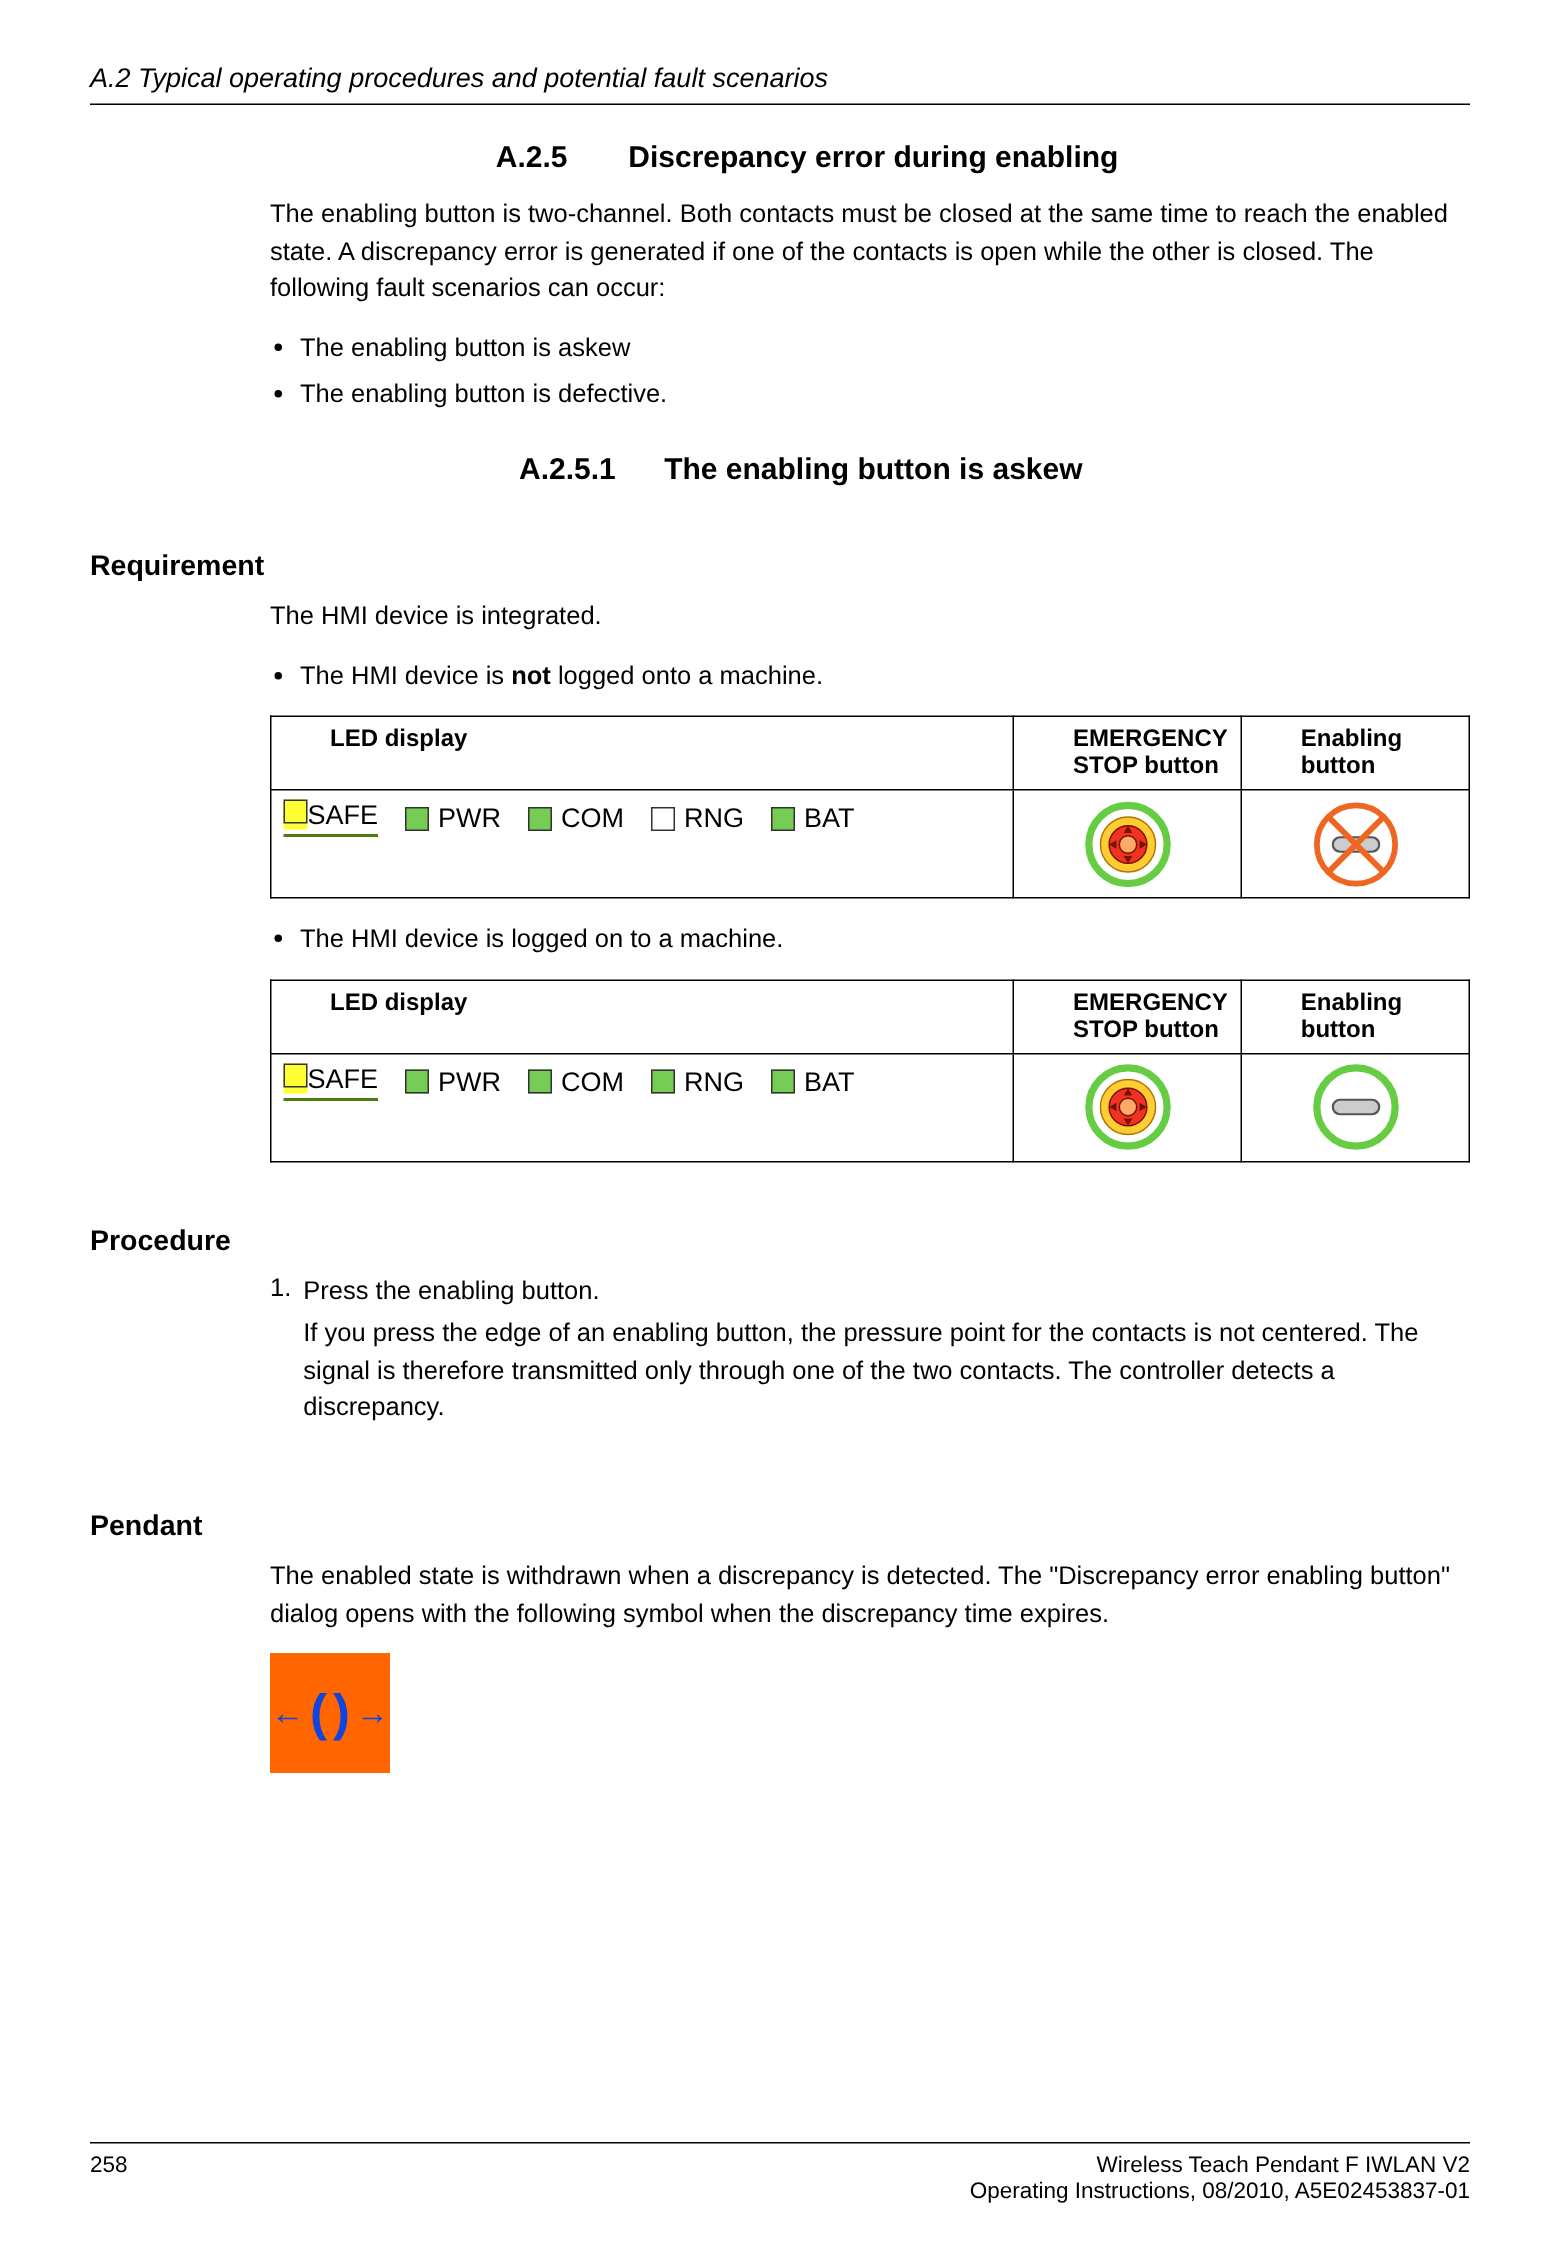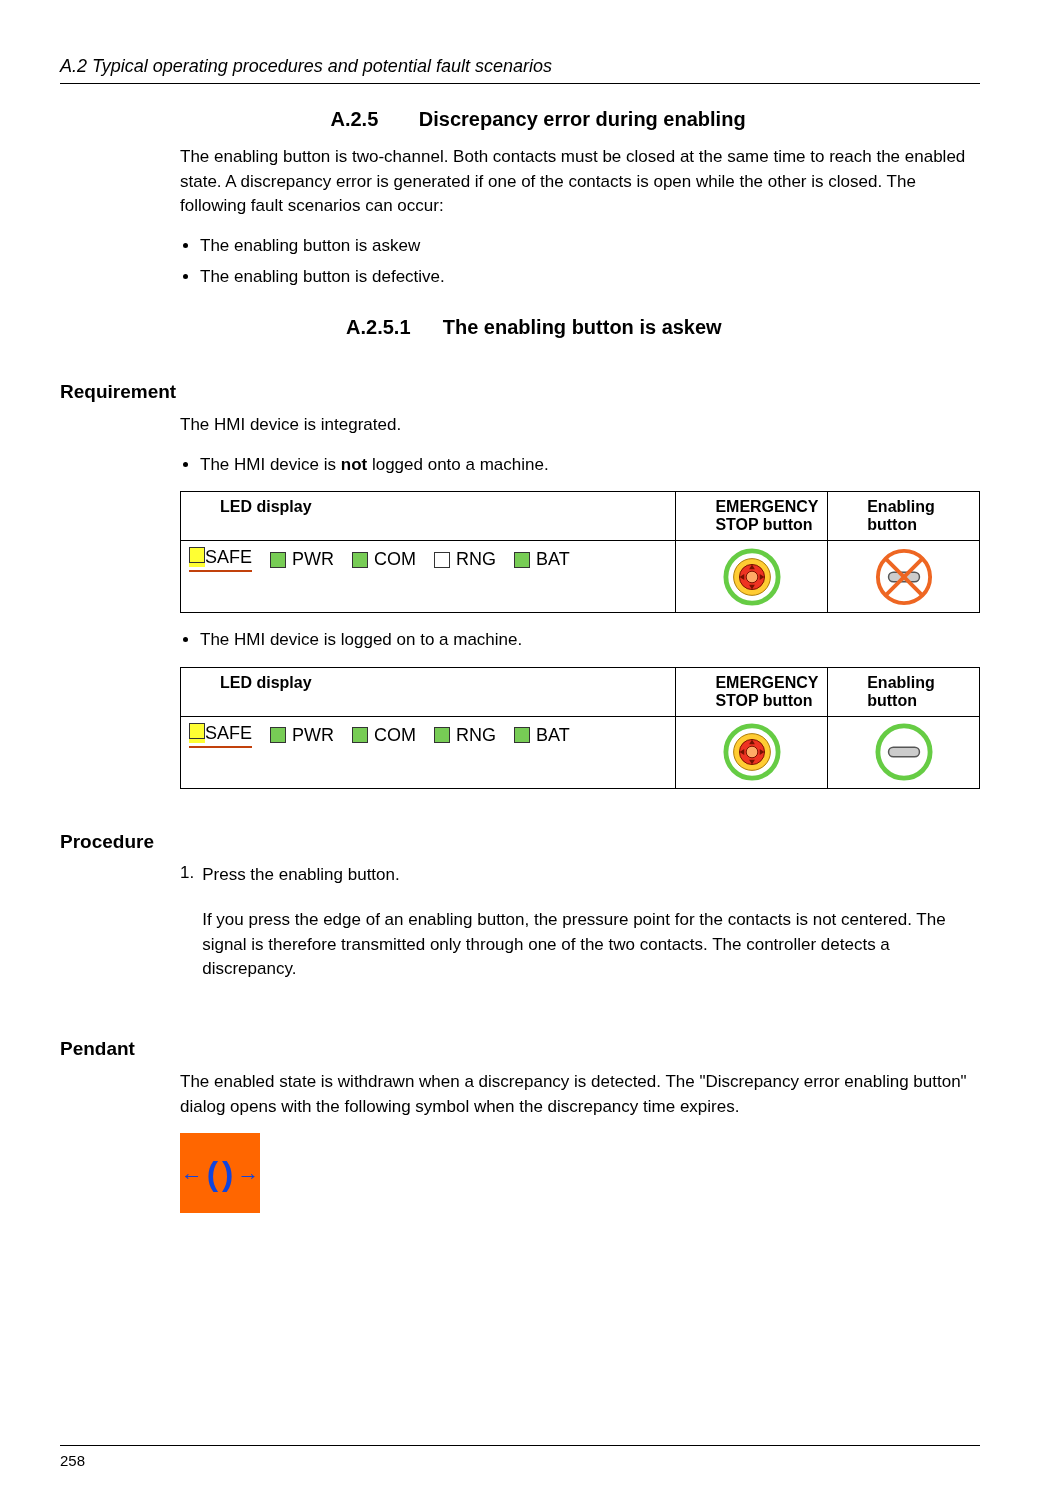--- a/index.html
+++ b/index.html
@@ -6,21 +6,21 @@
     body {
       width: 1040px;
       height: 1509px;
       background: #ffffff;
       font-family: Arial, Helvetica, sans-serif;
       color: #000000;
       position: relative;
       padding: 40px 60px 40px 60px;
     }
     .header-italic { font-style: italic; font-size: 18px; }
-    .header-title { font-style: italic; font-size: 18px; margin-top: 16px; }
+    .header-title { font-style: italic; font-size: 18px; margin-top: 2px; }
     .header-rule { border: none; border-top: 1px solid #000; margin-top: 6px; margin-bottom: 24px; }
     .section-num { display: inline-block; width: 120px; font-weight: bold; font-size: 20px; }
     .section-title { font-weight: bold; font-size: 20px; }
     .section-row { margin-bottom: 14px; text-align: center; }
     .body-indent { margin-left: 120px; }
     .body-text { font-size: 17px; line-height: 1.45; margin-bottom: 14px; }
     .bullet-list { list-style: disc; margin-left: 20px; margin-bottom: 14px; }
     .bullet-list li { font-size: 17px; line-height: 1.5; margin-bottom: 6px; }
     .h4 { font-weight: bold; font-size: 19px; margin-top: 42px; margin-bottom: 10px; }
     table.led-table {
@@ -41,21 +41,21 @@
     .led-item { display: flex; align-items: center; gap: 6px; }
     .led-box {
       width: 16px;
       height: 16px;
       border: 1.5px solid #333;
       display: inline-block;
     }
     .led-yellow { background: #ffff33; box-shadow: 0 4px 0 0 #ffff33; position: relative; }
     .led-green { background: #77cc55; }
     .led-empty { background: #ffffff; }
-    .safe-underline { border-bottom: 2px solid #c2410c; padding-bottom: 2px; display: inline-block; }
+    .safe-underline { border-bottom: 2px solid #4d7c0f; padding-bottom: 2px; display: inline-block; }
     .discrepancy-icon {
       width: 80px;
       height: 80px;
       background: #ff6600;
       display: flex;
       align-items: center;
       justify-content: center;
       gap: 4px;
       margin-top: 8px;
     }
@@ -202,32 +202,36 @@
     </tr>
   </tbody>
     </table>
 </div>
 
 <div class="h4">Procedure</div>
 <div class="body-indent">
   <div style="display:flex;gap:8px">
     <span style="font-size:17px">1.</span>
     <div>
-      <p class="body-text" style="margin-bottom:21px">Press the enabling button.</p>
+      <p class="body-text" style="margin-bottom:4px">Press the enabling button.</p>
       <p class="body-text">If you press the edge of an enabling button, the pressure point for the contacts is not centered. The signal is therefore transmitted only through one of the two contacts. The controller detects a discrepancy.</p>
     </div>
   </div>
 </div>
 
 <div class="h4">Pendant</div>
 <div class="body-indent">
   <p class="body-text">The enabled state is withdrawn when a discrepancy is detected. The "Discrepancy error enabling button" dialog opens with the following symbol when the discrepancy time expires.</p>
   <div class="discrepancy-icon">
     <span class="disc-arrow">←</span>
     <span class="disc-bracket">(</span>
     <span class="disc-bracket">)</span>
     <span class="disc-arrow">→</span>
   </div>
 </div>
 
 <div class="footer">
   <div>258</div>
+  <div class="footer-right">
+    <div>Wireless Teach Pendant F IWLAN V2</div>
+    <div>Operating Instructions, 08/2010, A5E02453837-01</div>
+  </div>
 </div>
 
 </body></html>

